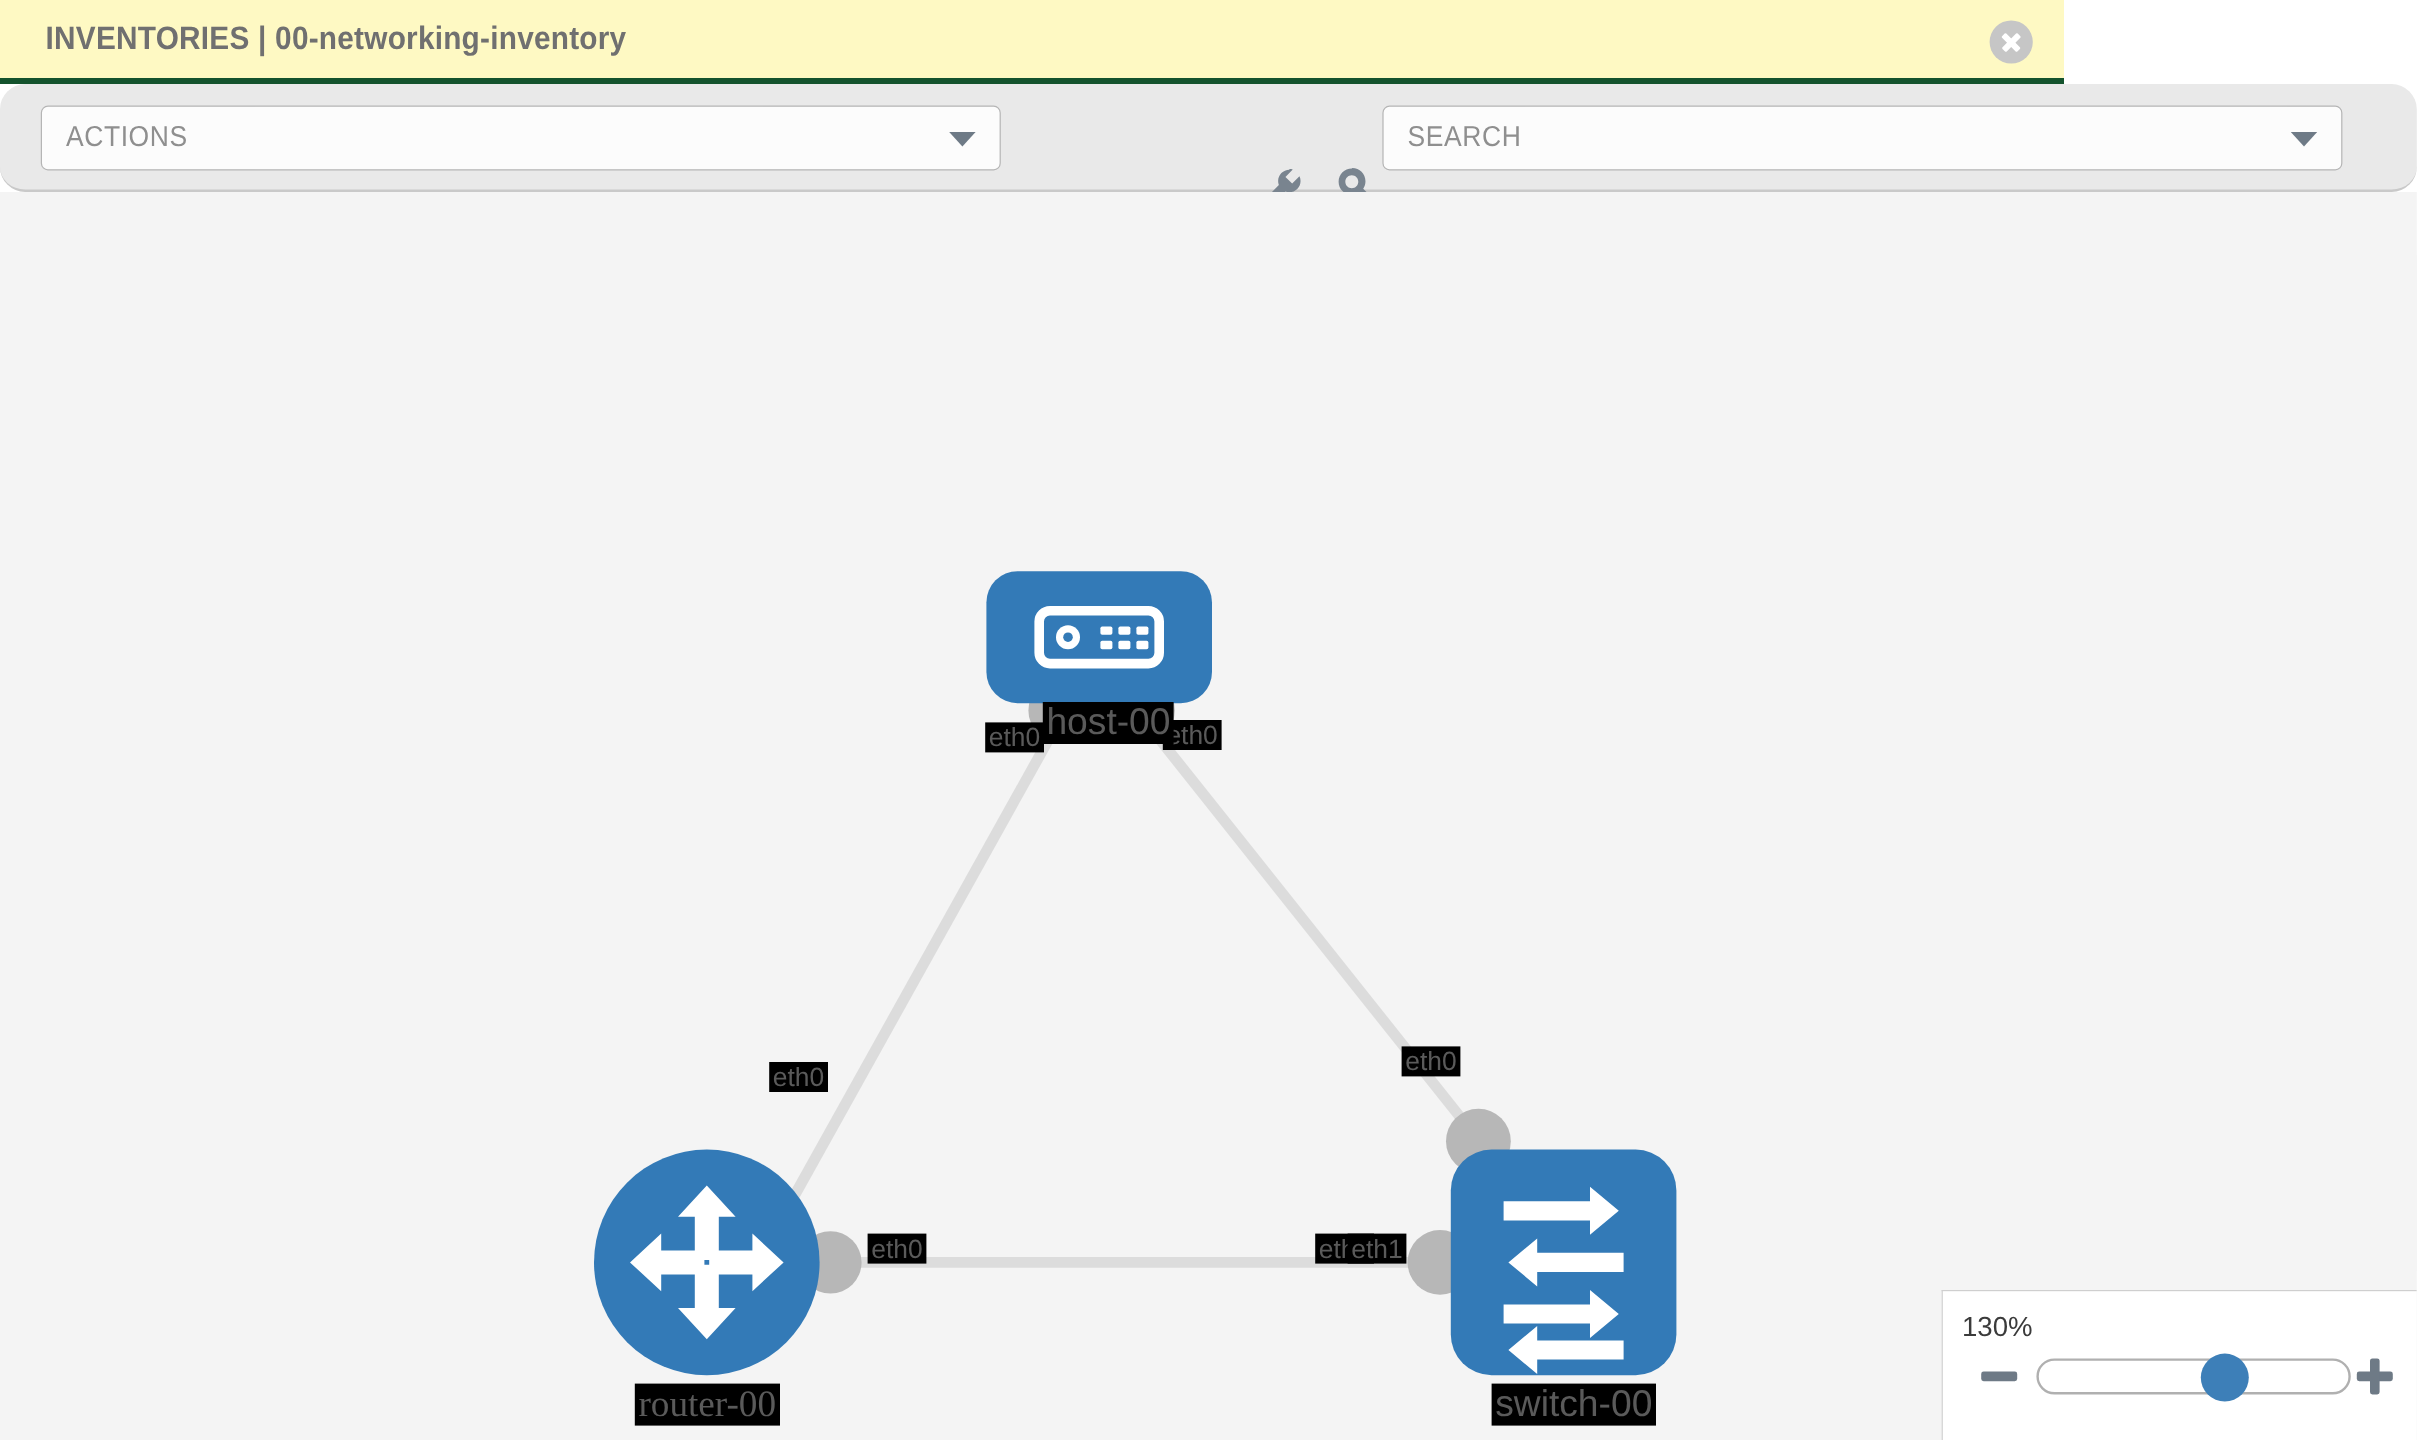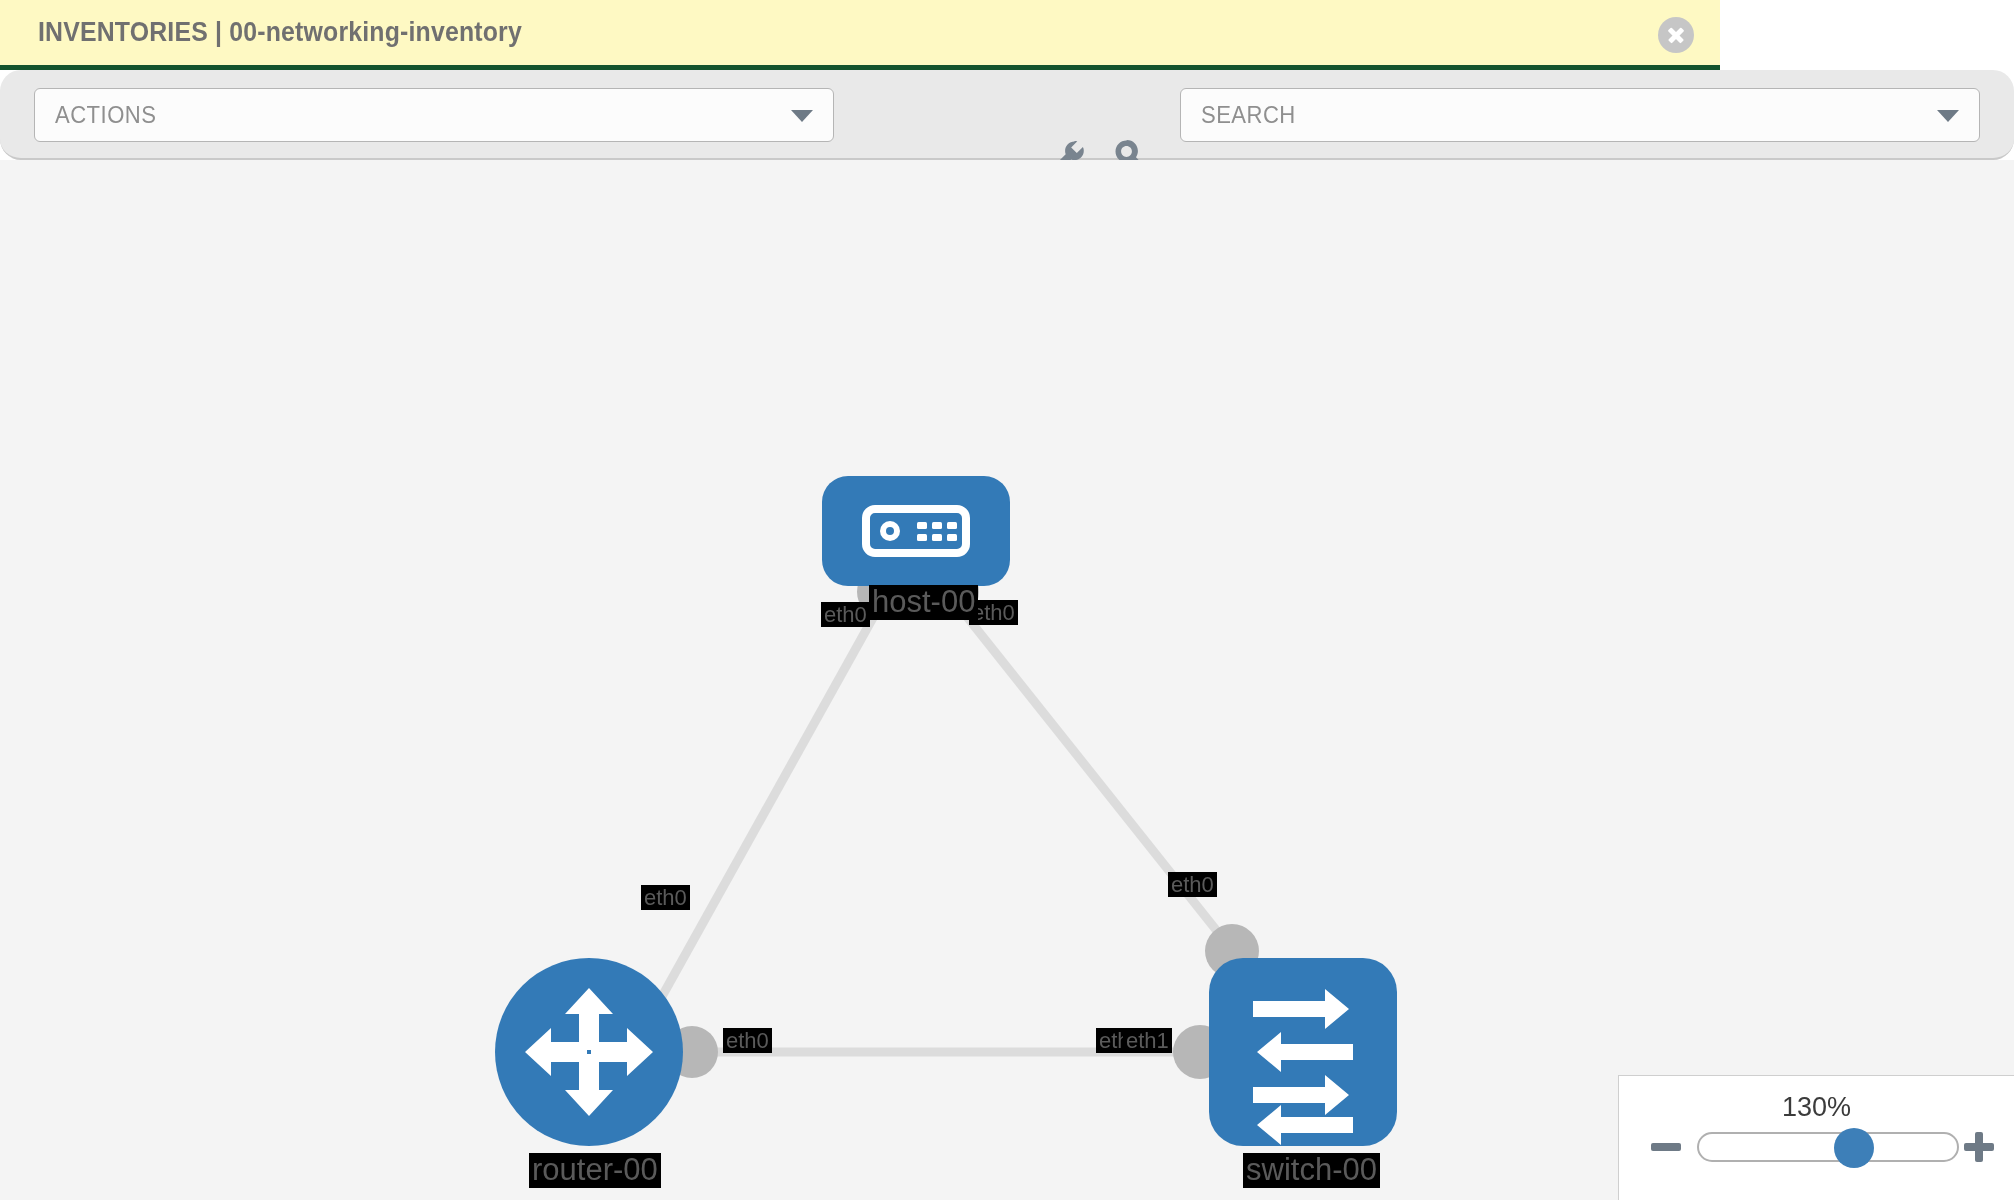--- a/index.html
+++ b/index.html
@@ -69,21 +69,21 @@
   }
   .caret {
     position: absolute; right: 20px; top: 50%;
     margin-top: -5px;
     width: 0; height: 0;
     border-left: 11px solid transparent;
     border-right: 11px solid transparent;
     border-top: 12px solid #6e7a86;
   }
   #actions-select { left: 34px; top: 18px; width: 800px; }
-  #search-select  { left: 1180px; top: 18px; width: 800px; }
+  #search-select  { left: 1152px; top: 18px; width: 800px; }
 
   .tool-icon {
     position: absolute; top: 88px;
     width: 46px; height: 46px;
     transform: translateY(-50%);
     cursor: pointer;
   }
   #wrench-icon { left: 1041px; }
   #key-icon    { left: 1110px; }
 
@@ -110,23 +110,23 @@
 
   
   .zoom-panel {
     position: absolute; right: 0; bottom: 0;
     width: 396px; height: 125px;
     background: #ffffff;
     border: 1px solid #cfcfcf;
     border-right: none; border-bottom: none;
   }
   .zoom-level {
-    position: absolute; top: 16px; left: 0; right: 0;
-    text-align: center;
-    font-size: 27px; color: #3b3b3b;
+    position: absolute; top: 16px; left: 16px; right: 0;
+    text-align: left;
+    font-size: 23px; color: #3b3b3b;
   }
   .zoom-minus, .zoom-plus {
     position: absolute; top: 56px;
     width: 30px; height: 30px;
     cursor: pointer;
   }
   .zoom-minus { left: 32px; }
   .zoom-plus  { right: 20px; }
   .zoom-minus .bar, .zoom-plus .bar-h, .zoom-plus .bar-v {
     position: absolute; background: #6e7a86; border-radius: 2px;
@@ -253,21 +253,21 @@
 
   <div class="port-label" style="left:821px; top:442px;">eth0</div>
   <div class="port-label" style="left:969px; top:440px;">eth0</div>
   <div class="port-label" style="left:641px; top:725px;">eth0</div>
   <div class="port-label" style="left:1168px; top:712px;">eth0</div>
   <div class="port-label" style="left:723px; top:868px;">eth0</div>
   <div class="port-label" style="left:1096px; top:868px;">eth0</div>
   <div class="port-label" style="left:1123px; top:868px;">eth1</div>
 
   <div class="node-label" style="left:869px; top:425px;text-align:right;">host-00</div>
-  <div class="node-label" style="left:529px; top:993px;">router-00</div>
+  <div class="node-label" style="left:529px; top:993px;font-family:Liberation Serif, serif;">router-00</div>
   <div class="node-label" style="left:1243px; top:993px;">switch-00</div>
 
   <div class="zoom-panel">
     <div class="zoom-level">130%</div>
     <div class="zoom-minus">
       <span class="bar"></span>
     </div>
     <div class="zoom-track">
       <div class="zoom-thumb" id="zoom-thumb" style="left: 134.8px;"></div>
     </div>

